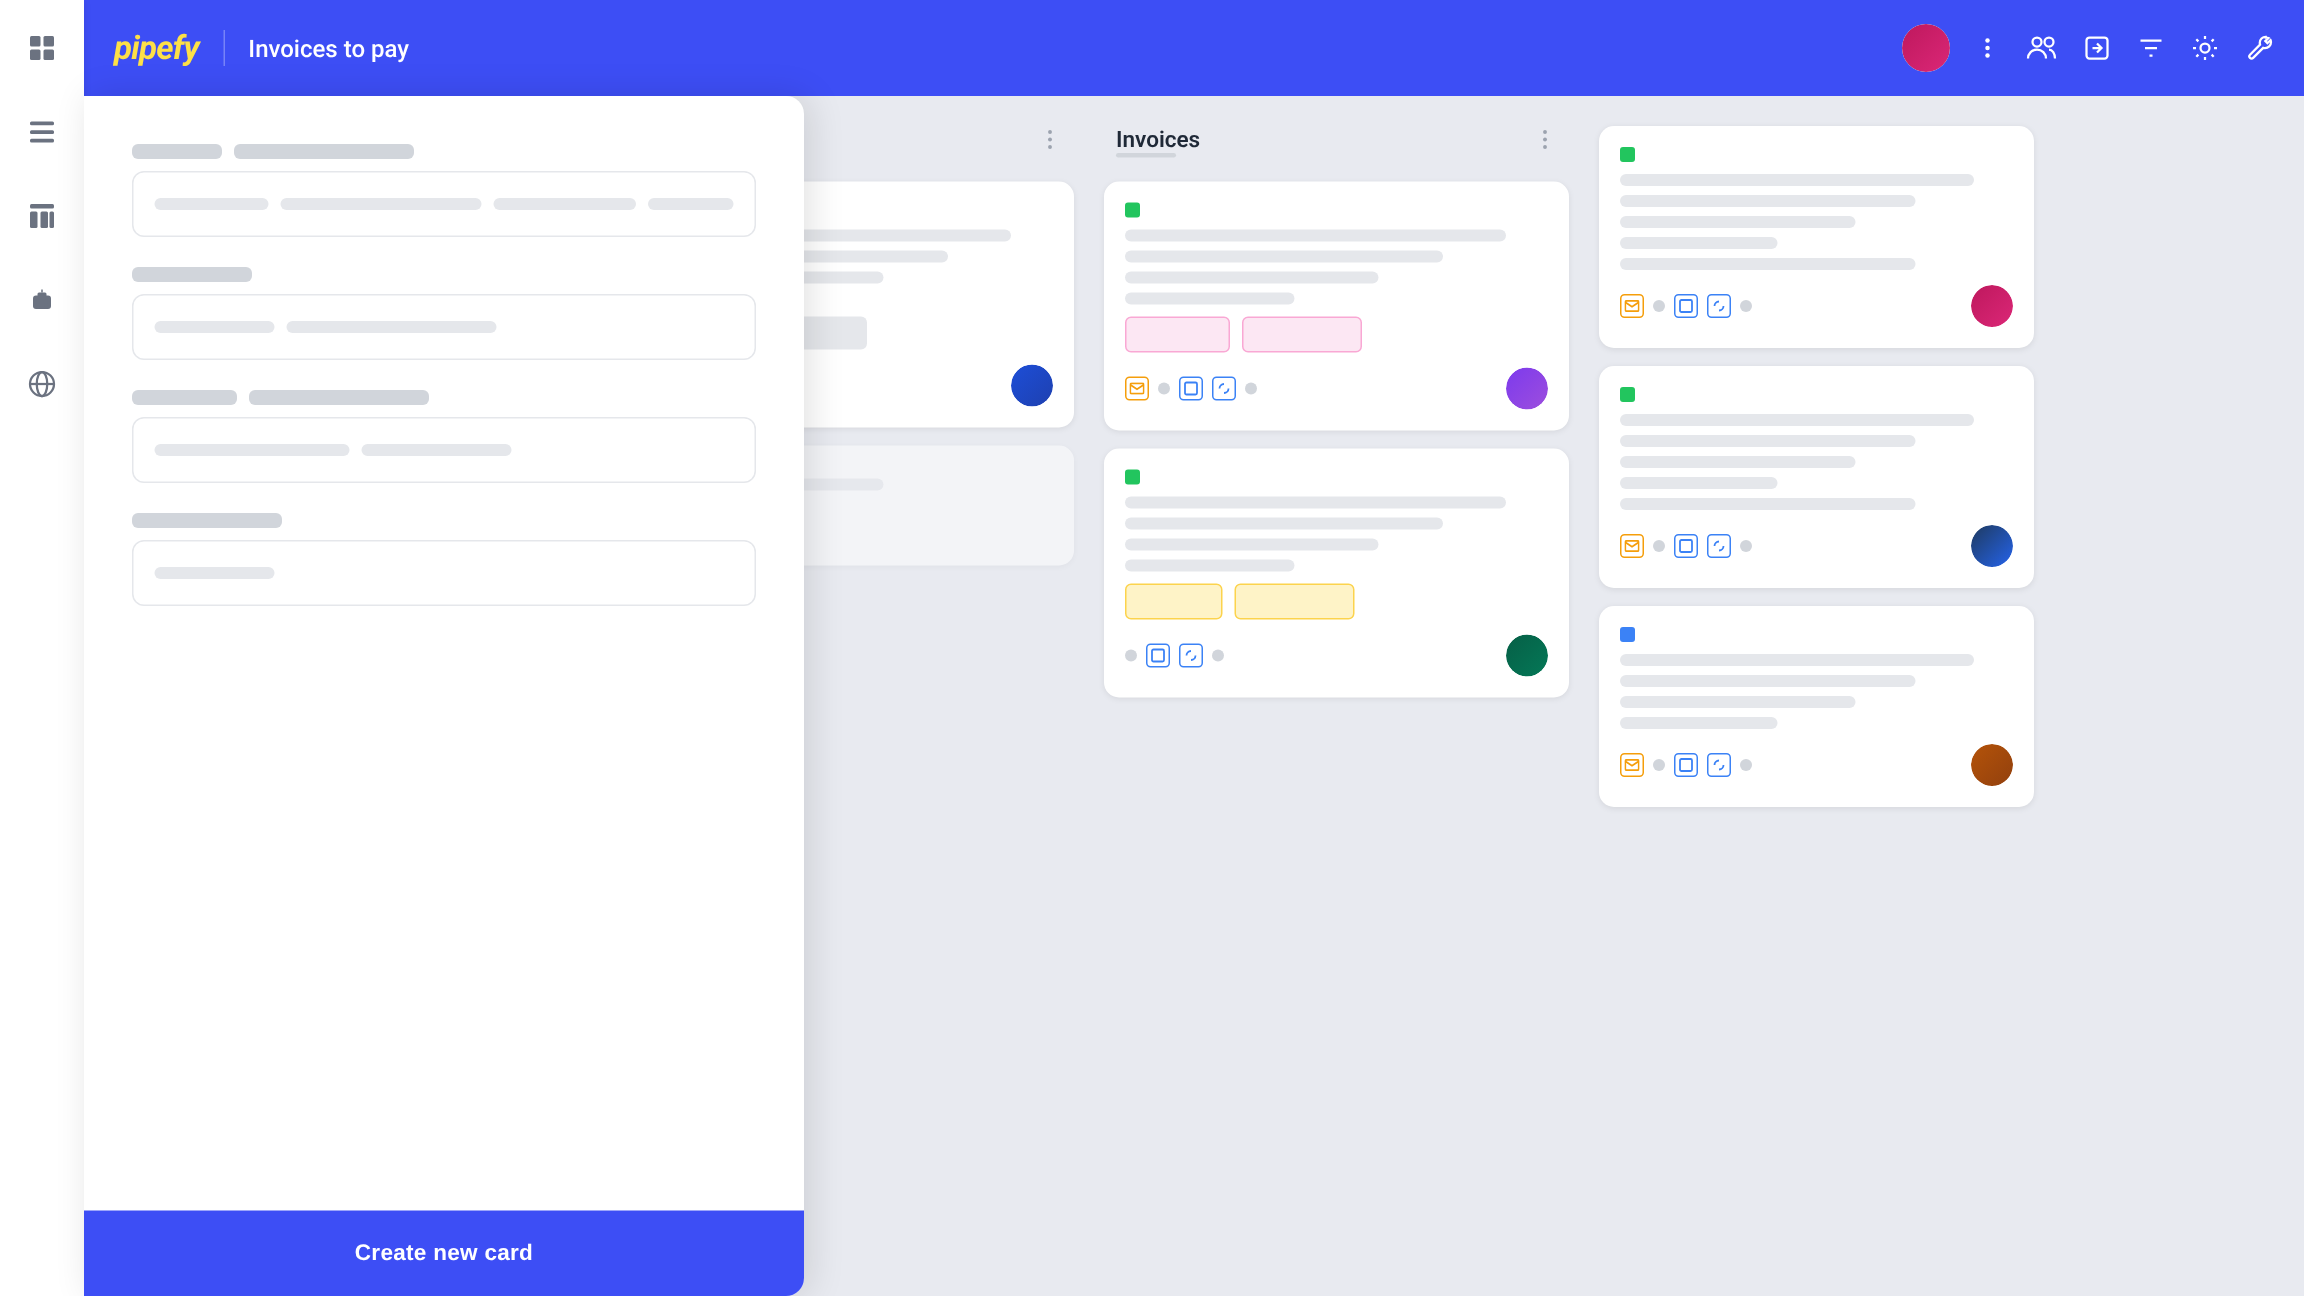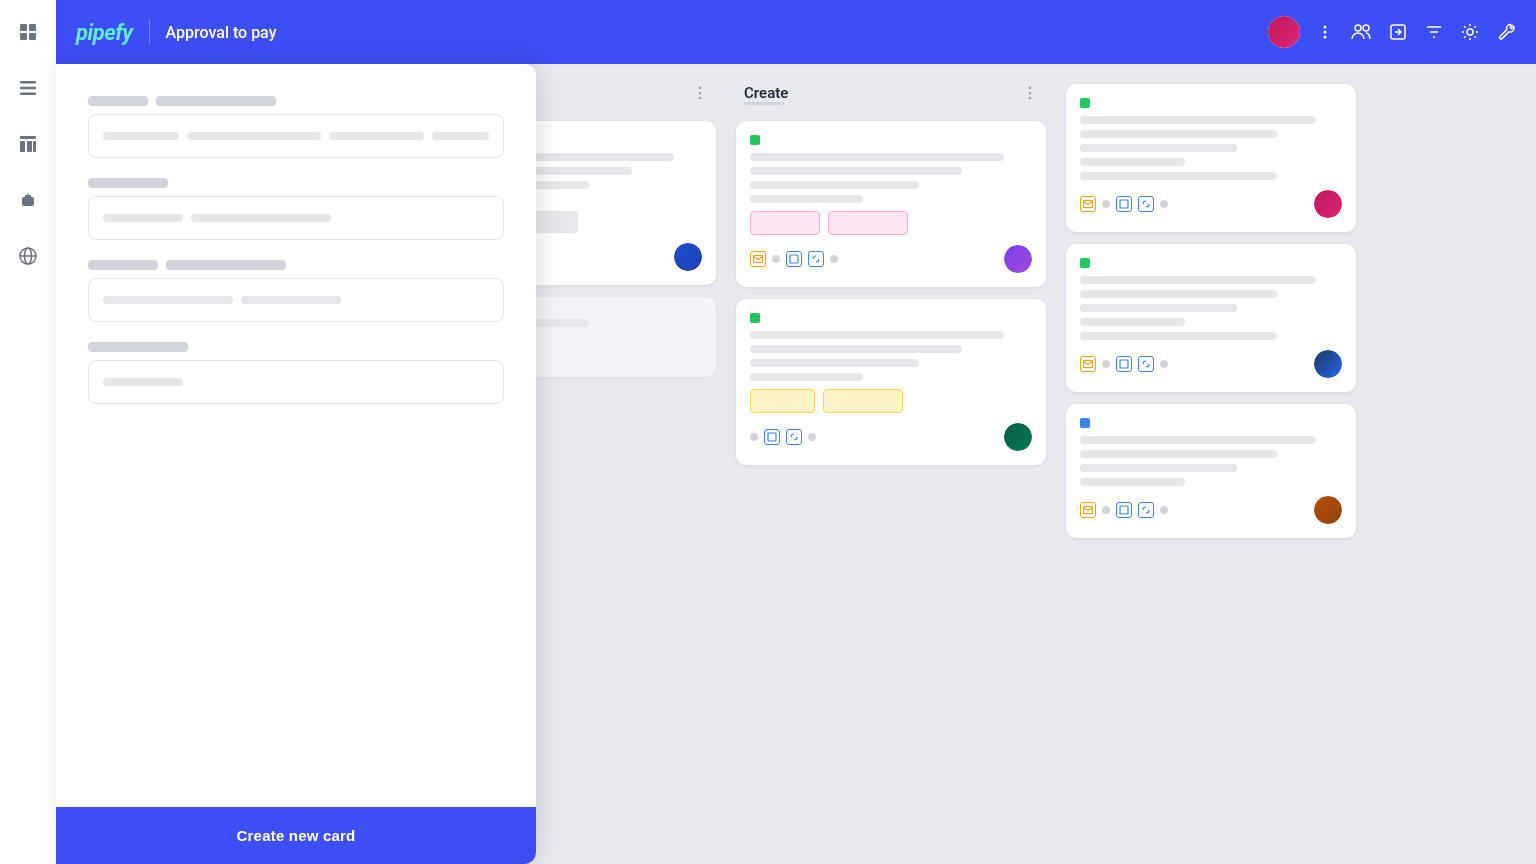--- a/index.html
+++ b/index.html
@@ -53,21 +53,21 @@
       padding: 0 20px;
       justify-content: space-between;
       flex-shrink: 0;
     }
     .header-left {
       display: flex;
       align-items: center;
       gap: 16px;
     }
     .logo {
-      color: #5eead4;
+      color: #fde047;
       font-size: 22px;
       font-weight: 700;
       letter-spacing: -0.5px;
       font-style: italic;
     }
     .header-divider {
       width: 1px;
       height: 24px;
       background: rgba(255,255,255,0.3);
     }
@@ -355,21 +355,21 @@
     </svg>
   </div>
 </div>
 
 <div class="main">
 
   <div class="header">
     <div class="header-left">
       <div class="logo">pipefy</div>
       <div class="header-divider"></div>
-      <div class="header-title">Approval to pay</div>
+      <div class="header-title">Invoices to pay</div>
     </div>
     <div class="header-right">
       <div class="header-avatar">
         <div class="av6" style="border-radius:50%;"></div>
       </div>
       <div class="header-icon">
         <svg width="18" height="18" viewBox="0 0 18 18" fill="white">
           <circle cx="9" cy="4" r="1.5"></circle>
             <circle cx="9" cy="9" r="1.5"></circle>
             <circle cx="9" cy="14" r="1.5"></circle>
@@ -520,21 +520,21 @@
       </div>
 
       <div class="card" style="min-height:80px;opacity:0.5;">
         <div class="skeleton-line short" style="margin-top:8px;"></div>
       </div>
     </div>
 
     <div class="column">
       <div class="col-header-wrapper">
         <div class="column-header">
-          <div class="column-title">Create</div>
+          <div class="column-title">Invoices</div>
           <div class="col-menu-btn">
             <svg width="16" height="16" viewBox="0 0 16 16" fill="#9ca3af">
               <circle cx="8" cy="3" r="1.3"></circle>
                 <circle cx="8" cy="8" r="1.3"></circle>
                 <circle cx="8" cy="13" r="1.3"></circle>
             </svg>
           </div>
         </div>
         <div class="column-underline" style="background:#d1d5db;"></div>
       </div>

